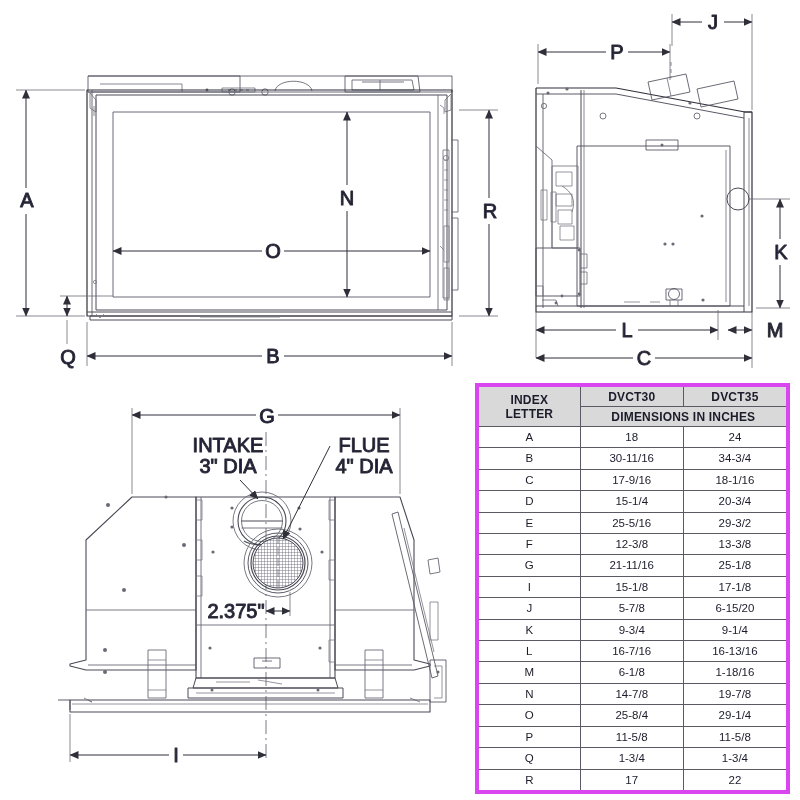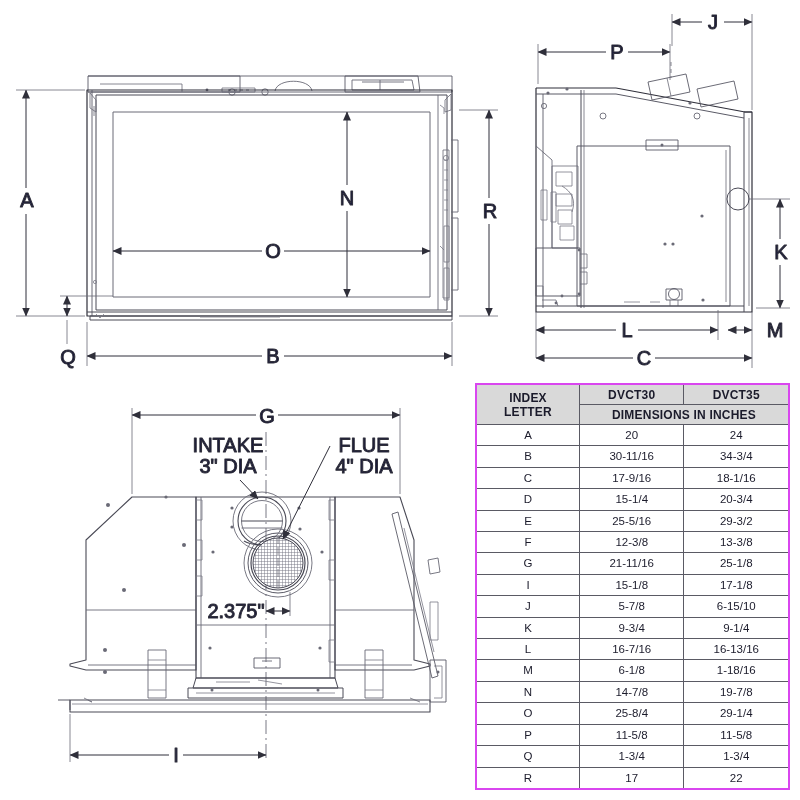--- a/index.html
+++ b/index.html
@@ -5,21 +5,21 @@
 <style>
   html,body{margin:0;padding:0;background:#ffffff;}
   body{width:800px;height:800px;position:relative;overflow:hidden;
        font-family:"Liberation Sans","DejaVu Sans",sans-serif;color:#1b1b2b;}
   #sheet{position:absolute;left:0;top:0;width:800px;height:800px;}
   svg{display:block;}
   .dimtxt{font-family:"Liberation Sans","DejaVu Sans",sans-serif;
           font-size:20px;fill:#1a1a3a;font-weight:400;}
   
   #spec-table{position:absolute;left:475px;top:383px;width:315px;height:400px;
-     border-collapse:collapse;border:2px solid #d946ef;background:#fff;
+     border-collapse:collapse;border:4px solid #d946ef;background:#fff;
      font-family:"Liberation Sans","DejaVu Sans",sans-serif;table-layout:fixed;}
   #spec-table th,#spec-table td{border:1px solid #5a5a64;text-align:center;
      vertical-align:middle;padding:0;font-size:11.5px;color:#1b1b2b;}
   #spec-table thead th{background:#d9d9d9;font-weight:bold;font-size:12px;
      letter-spacing:.2px;}
   #spec-table tbody td{height:20.4px;line-height:20.4px;font-weight:400;}
   #spec-table tbody td.idx{font-weight:400;}
   .colA{width:33%;}.colB{width:33.5%;}.colC{width:33.5%;}
   .hdr-index{height:38px;}
   .hdr-model{height:19px;}
@@ -343,21 +343,21 @@
       <th class="colB hdr-model">DVCT30</th>
       <th class="colC hdr-model">DVCT35</th>
     </tr>
     <tr>
       <th class="hdr-units" colspan="2">DIMENSIONS IN INCHES</th>
     </tr>
   </thead>
   <tbody id="spec-body">
   <tr>
           <td class="idx">A</td>
-          <td>20</td>
+          <td>18</td>
           <td>24</td>
         </tr>
         <tr>
           <td class="idx">B</td>
           <td>30-11/16</td>
           <td>34-3/4</td>
         </tr>
         <tr>
           <td class="idx">C</td>
           <td>17-9/16</td>
@@ -384,21 +384,21 @@
           <td>25-1/8</td>
         </tr>
         <tr>
           <td class="idx">I</td>
           <td>15-1/8</td>
           <td>17-1/8</td>
         </tr>
         <tr>
           <td class="idx">J</td>
           <td>5-7/8</td>
-          <td>6-15/10</td>
+          <td>6-15/20</td>
         </tr>
         <tr>
           <td class="idx">K</td>
           <td>9-3/4</td>
           <td>9-1/4</td>
         </tr>
         <tr>
           <td class="idx">L</td>
           <td>16-7/16</td>
           <td>16-13/16</td>

